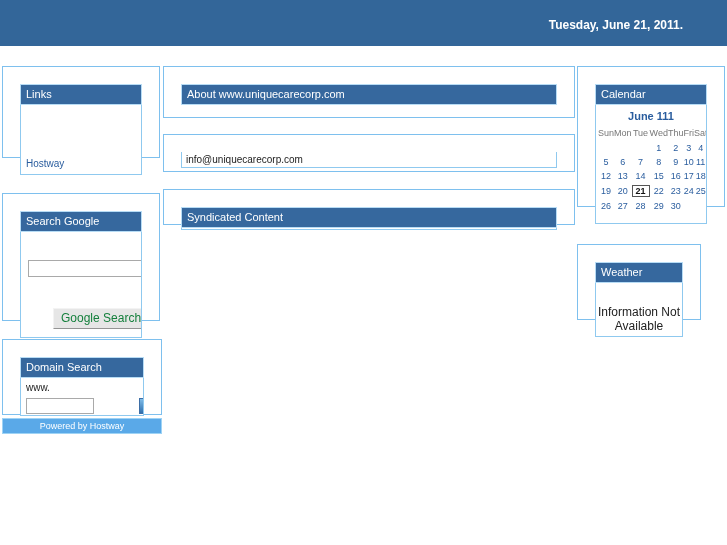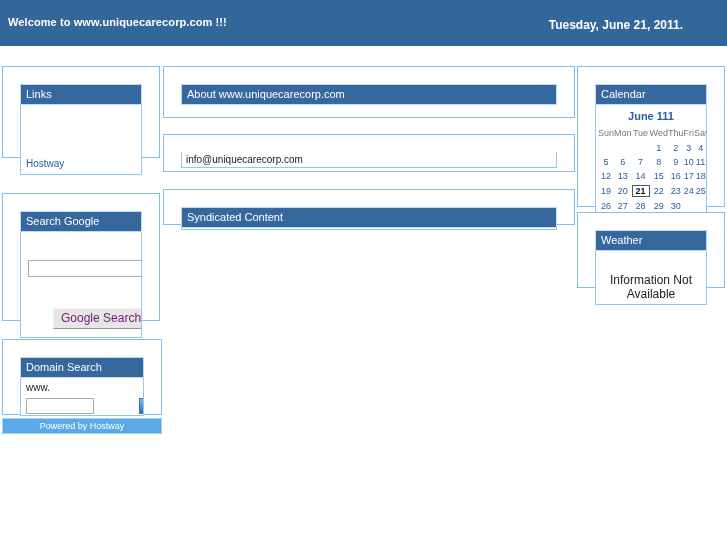--- a/index.html
+++ b/index.html
@@ -92,21 +92,21 @@
   .google-btn {
     position: absolute;
     left: 32px; top: 76px;
     padding: 2px 7px 3px 7px;
     background: #e6e6e6;
     border: 1px solid #949494;
     border-top-color: #f3f3f3;
     border-left-color: #f3f3f3;
     font-family: "Liberation Sans", sans-serif;
     font-size: 12px;
-    color: #701a75;
+    color: #15803d;
     cursor: pointer;
     white-space: nowrap;
   }
 
   #panel-domain { left: 2px; top: 339px; width: 160px; height: 76px; }
   #panel-domain .panel-body { height: 38px; padding: 0; position: relative; }
   .domain-www {
     position: absolute;
     left: 5px; top: 4px;
     font-size: 10px;
@@ -190,21 +190,21 @@
   }
   table.cal td.today span {
     display: inline-block;
     border: 1px solid #555555;
     padding: 0px 3px;
     color: #111111;
     font-weight: bold;
     background: #ffffff;
   }
 
-  #panel-weather { left: 577px; top: 212px; width: 148px; height: 76px; }
+  #panel-weather { left: 577px; top: 244px; width: 124px; height: 76px; }
   #panel-weather .panel-body { height: 54px; position: relative; padding: 0; }
   .weather-msg {
     position: absolute;
     left: 0; right: 0; top: 22px;
     text-align: center;
     font-size: 12px;
     color: #222222;
   }
 
   #panel-counter { left: 577px; top: 330px; width: 148px; height: 46px; border: 1px solid #9ed3f5; }
@@ -234,21 +234,20 @@
   .counter-label {
     font-size: 9px;
     color: #111111;
     line-height: 11px;
   }
 </style>
 </head>
 <body>
 
 <div class="banner">
-  <div class="banner-title">Welcome to www.uniquecarecorp.com !!!</div>
   <div class="banner-date">Tuesday, June 21, 2011.</div>
 </div>
 
 <div class="panel" id="panel-links">
   <div class="panel-head">Links</div>
   <div class="panel-body">
     <div class="links-list">
       <a href="#">Hostway</a>
     </div>
   </div>

